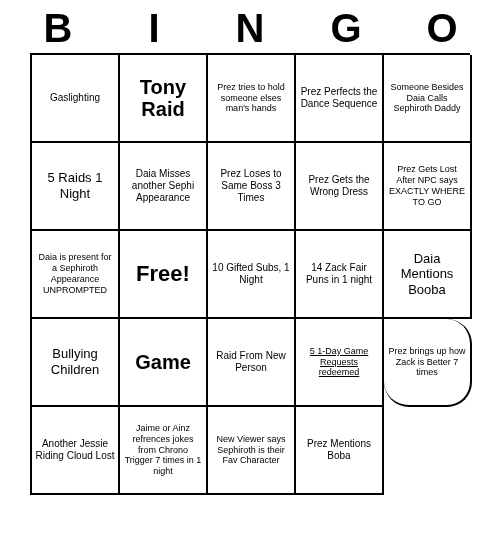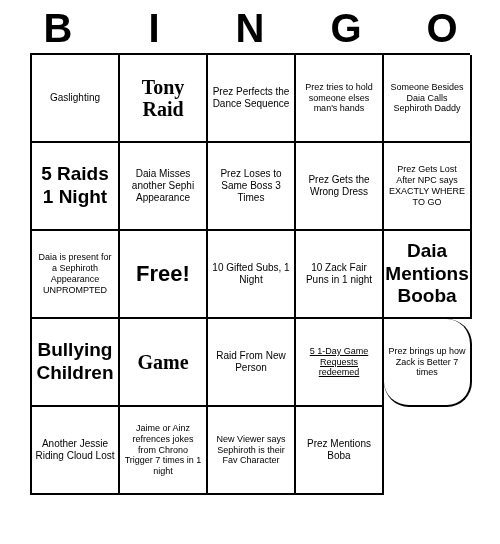--- a/index.html
+++ b/index.html
@@ -52,26 +52,25 @@
       line-height: 1.2;
       color: #000;
       background: #fff;
       overflow: hidden;
     }
 
     .bingo-cell.large-text {
       font-size: 20px;
       font-weight: bold;
       line-height: 1.1;
-      font-family: Liberation Serif, serif;
     }
 
     .bingo-cell.medium-text {
-      font-size: 19px;
-      font-weight: bold;
+      font-size: 13px;
+      font-weight: normal;
       line-height: 1.2;
     }
 
     .bingo-cell.free-cell {
       font-size: 22px;
       font-weight: bold;
     }
   </style>
 </head>
 <body>
@@ -81,34 +80,34 @@
   <span class="bingo-letter">I</span>
   <span class="bingo-letter">N</span>
   <span class="bingo-letter">G</span>
   <span class="bingo-letter">O</span>
 </div>
 
 <div class="bingo-grid">
 
   <div class="bingo-cell">Gaslighting</div>
   <div class="bingo-cell large-text">Tony Raid</div>
+  <div class="bingo-cell" style="font-size:9px;">Prez tries to hold someone elses man's hands</div>
   <div class="bingo-cell">Prez Perfects the Dance Sequence</div>
-  <div class="bingo-cell" style="font-size:9px;">Prez tries to hold someone elses man's hands</div>
   <div class="bingo-cell" style="font-size:9px;">Someone Besides Daia Calls Sephiroth Daddy</div>
 
   <div class="bingo-cell medium-text">5 Raids 1 Night</div>
   <div class="bingo-cell">Daia Misses another Sephi Appearance</div>
   <div class="bingo-cell">Prez Loses to Same Boss 3 Times</div>
   <div class="bingo-cell">Prez Gets the Wrong Dress</div>
 
   <div class="bingo-cell" style="font-size:9px;">Prez Gets Lost After NPC says EXACTLY WHERE TO GO</div>
   <div class="bingo-cell" style="font-size:9px;">Daia is present for a Sephiroth Appearance UNPROMPTED</div>
   <div class="bingo-cell free-cell">Free!</div>
   <div class="bingo-cell">10 Gifted Subs, 1 Night</div>
-  <div class="bingo-cell">10 Zack Fair Puns in 1 night</div>
+  <div class="bingo-cell">14 Zack Fair Puns in 1 night</div>
 
   <div class="bingo-cell medium-text">Daia Mentions Booba</div>
   <div class="bingo-cell medium-text">Bullying Children</div>
   <div class="bingo-cell large-text">Game</div>
   <div class="bingo-cell">Raid From New Person</div>
   <div class="bingo-cell" style="font-size:9px;text-decoration:underline;">5 1-Day Game Requests redeemed</div>
 
   <div class="bingo-cell" style="font-size:9px;border-radius:25px;">Prez brings up how Zack is Better 7 times</div>
   <div class="bingo-cell">Another Jessie Riding Cloud Lost</div>
   <div class="bingo-cell" style="font-size:9px;">Jaime or Ainz refrences jokes from Chrono Trigger 7 times in 1 night</div>

